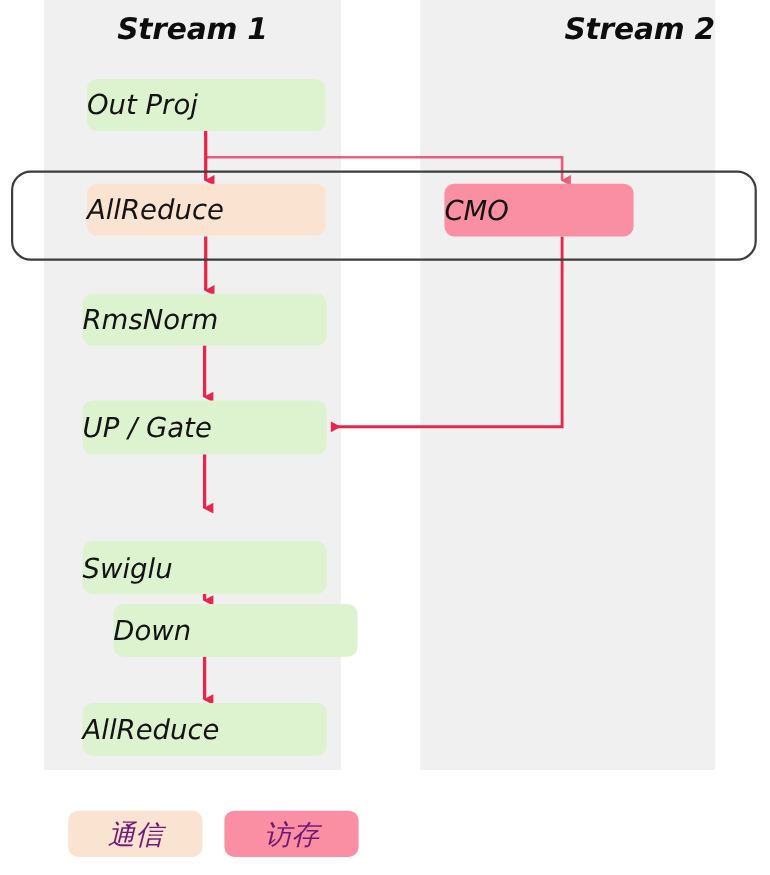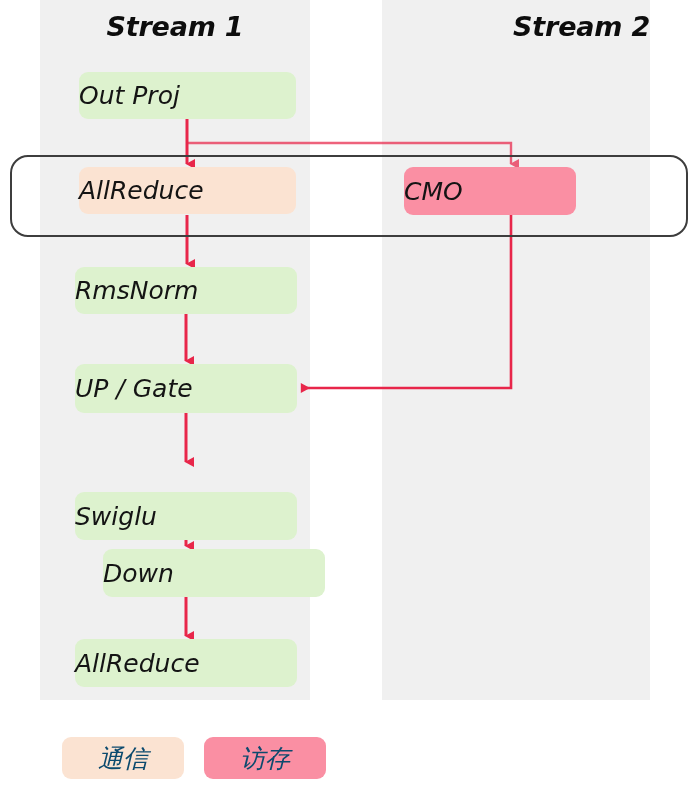--- a/index.html
+++ b/index.html
@@ -98,21 +98,21 @@
     display: flex;
     gap: 20px;
   }
   .legend-chip {
     border-radius: 9px;
     height: 42px;
     display: flex;
     align-items: center;
     justify-content: center;
     font-size: 25px;
-    color: #0c4a6e;
+    color: #701a75;
     padding: 0 22px;
     box-sizing: border-box;
     min-width: 122px;
   }
   .legend-chip.peach { background: #fbe3d2; }
   .legend-chip.pink  { background: #fa8fa3; }
 </style>
 </head>
 <body>
 

